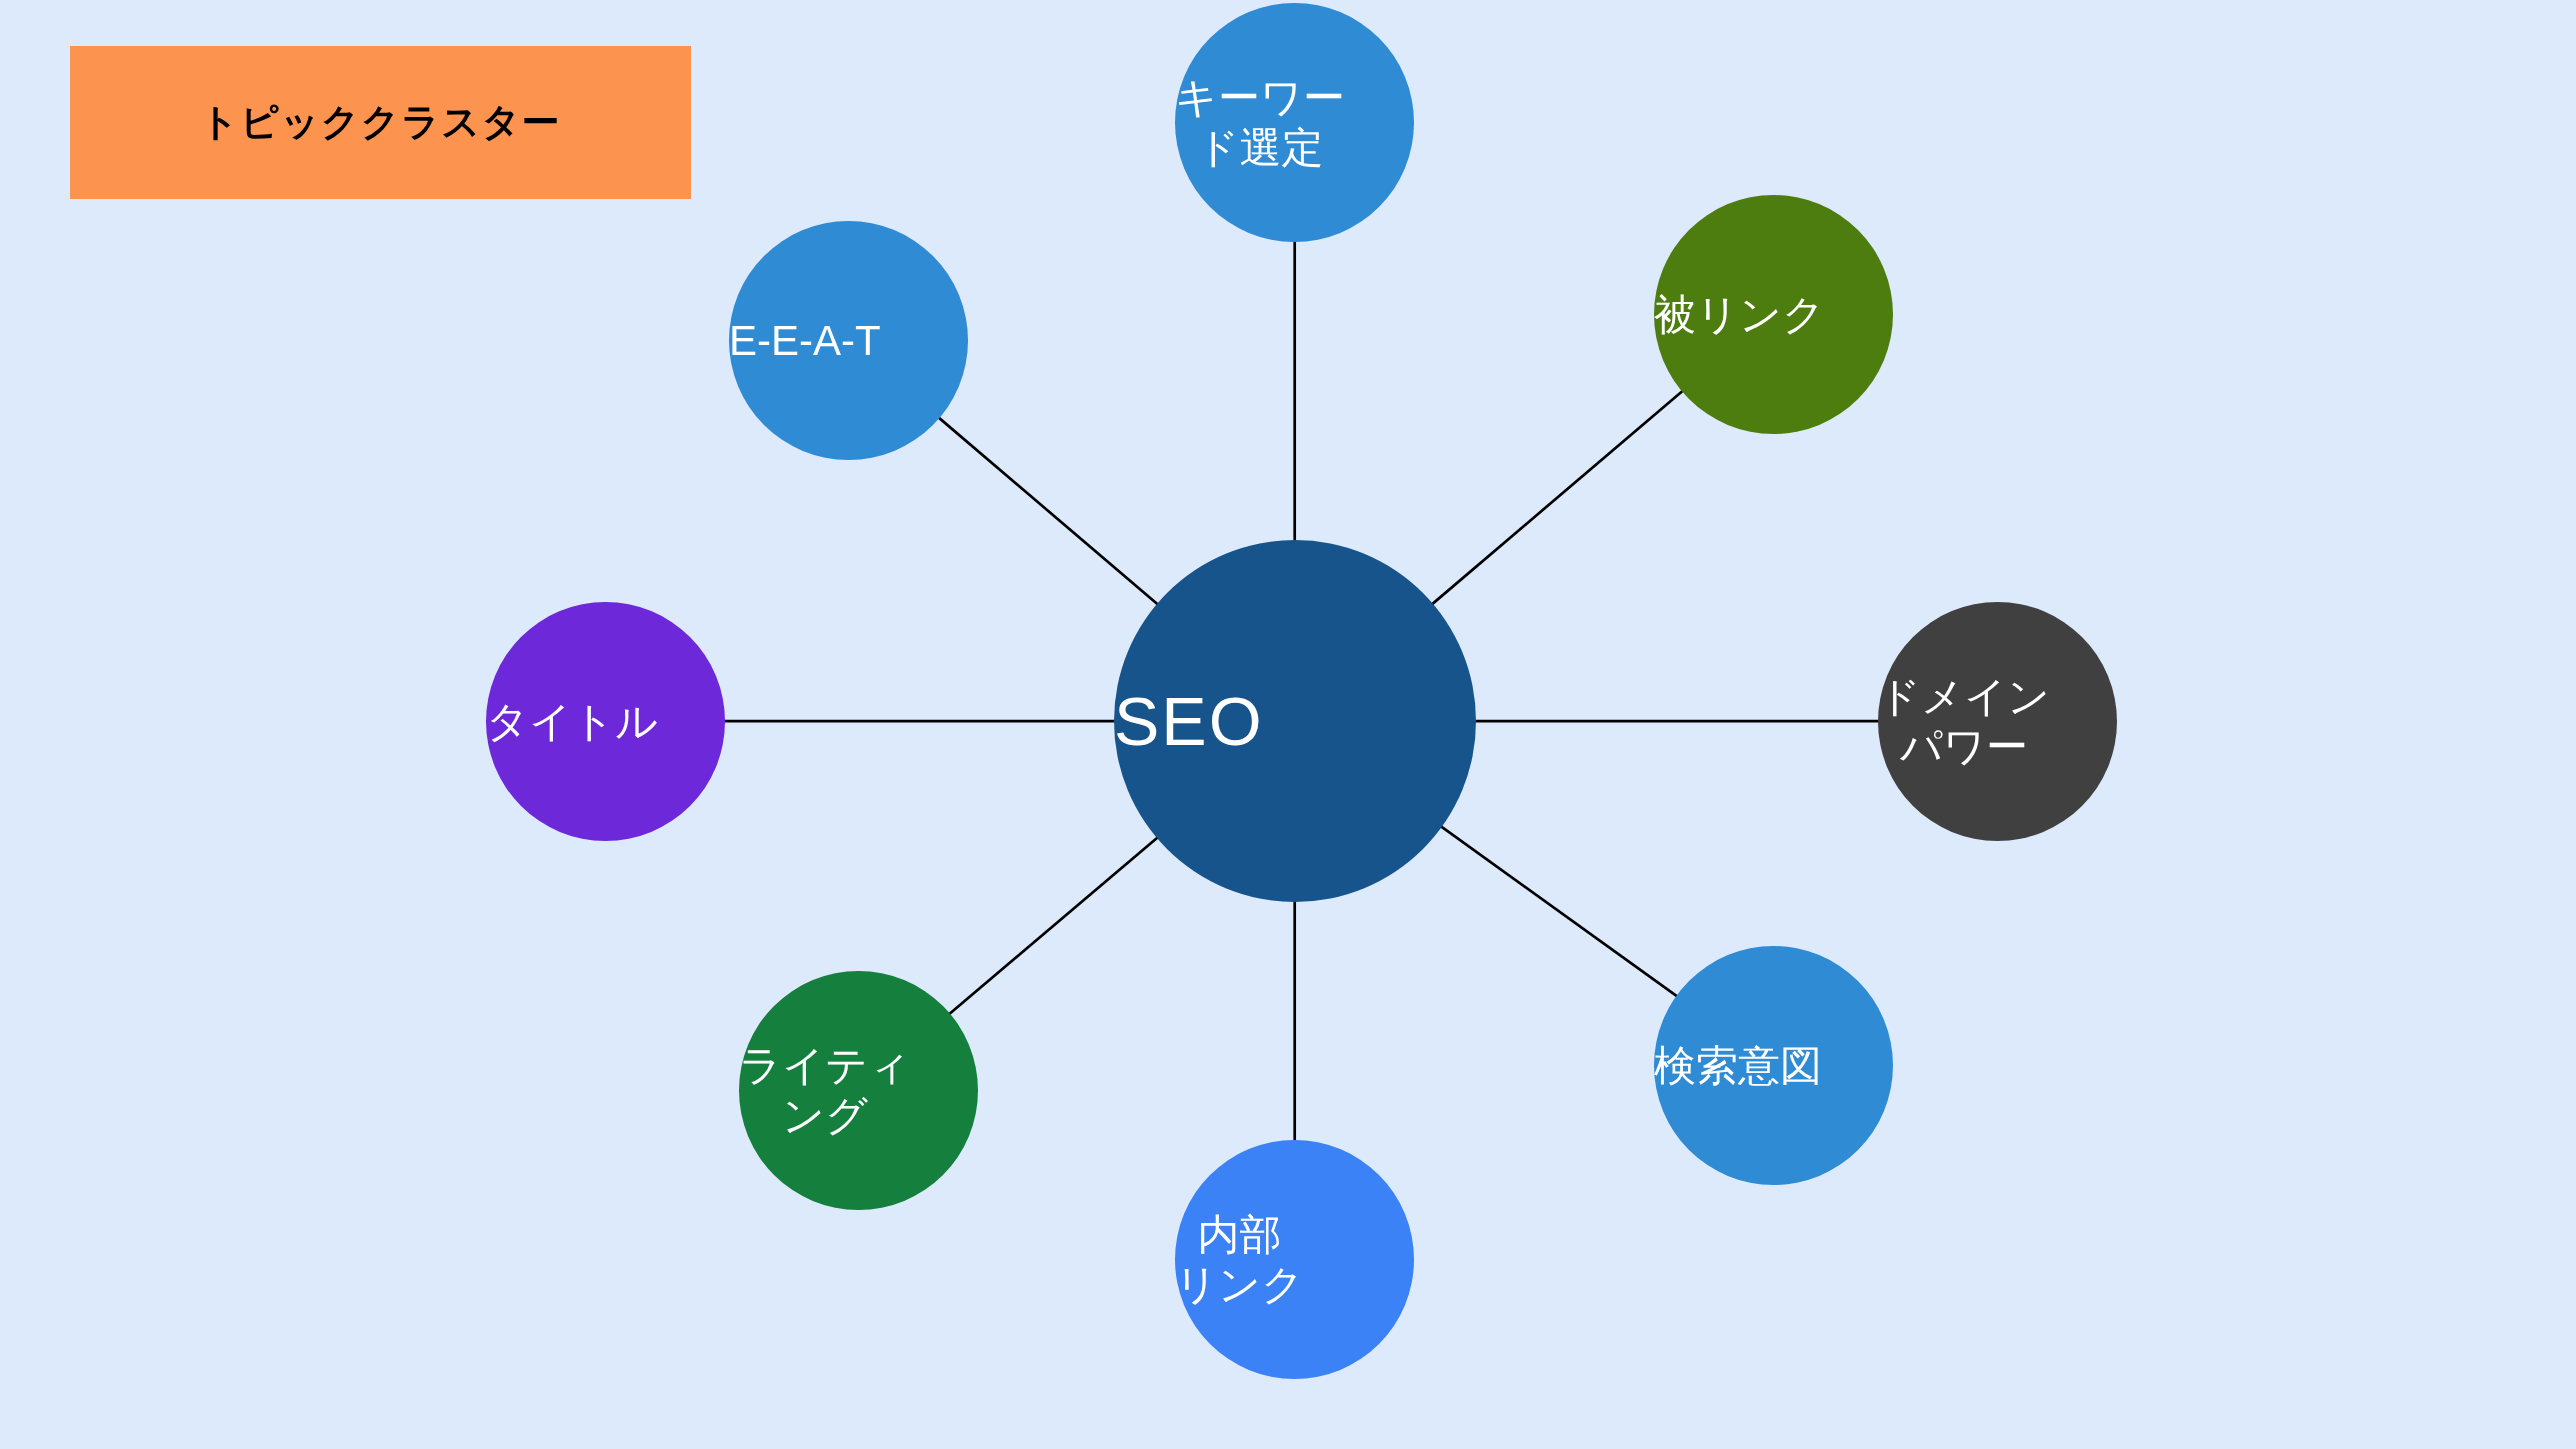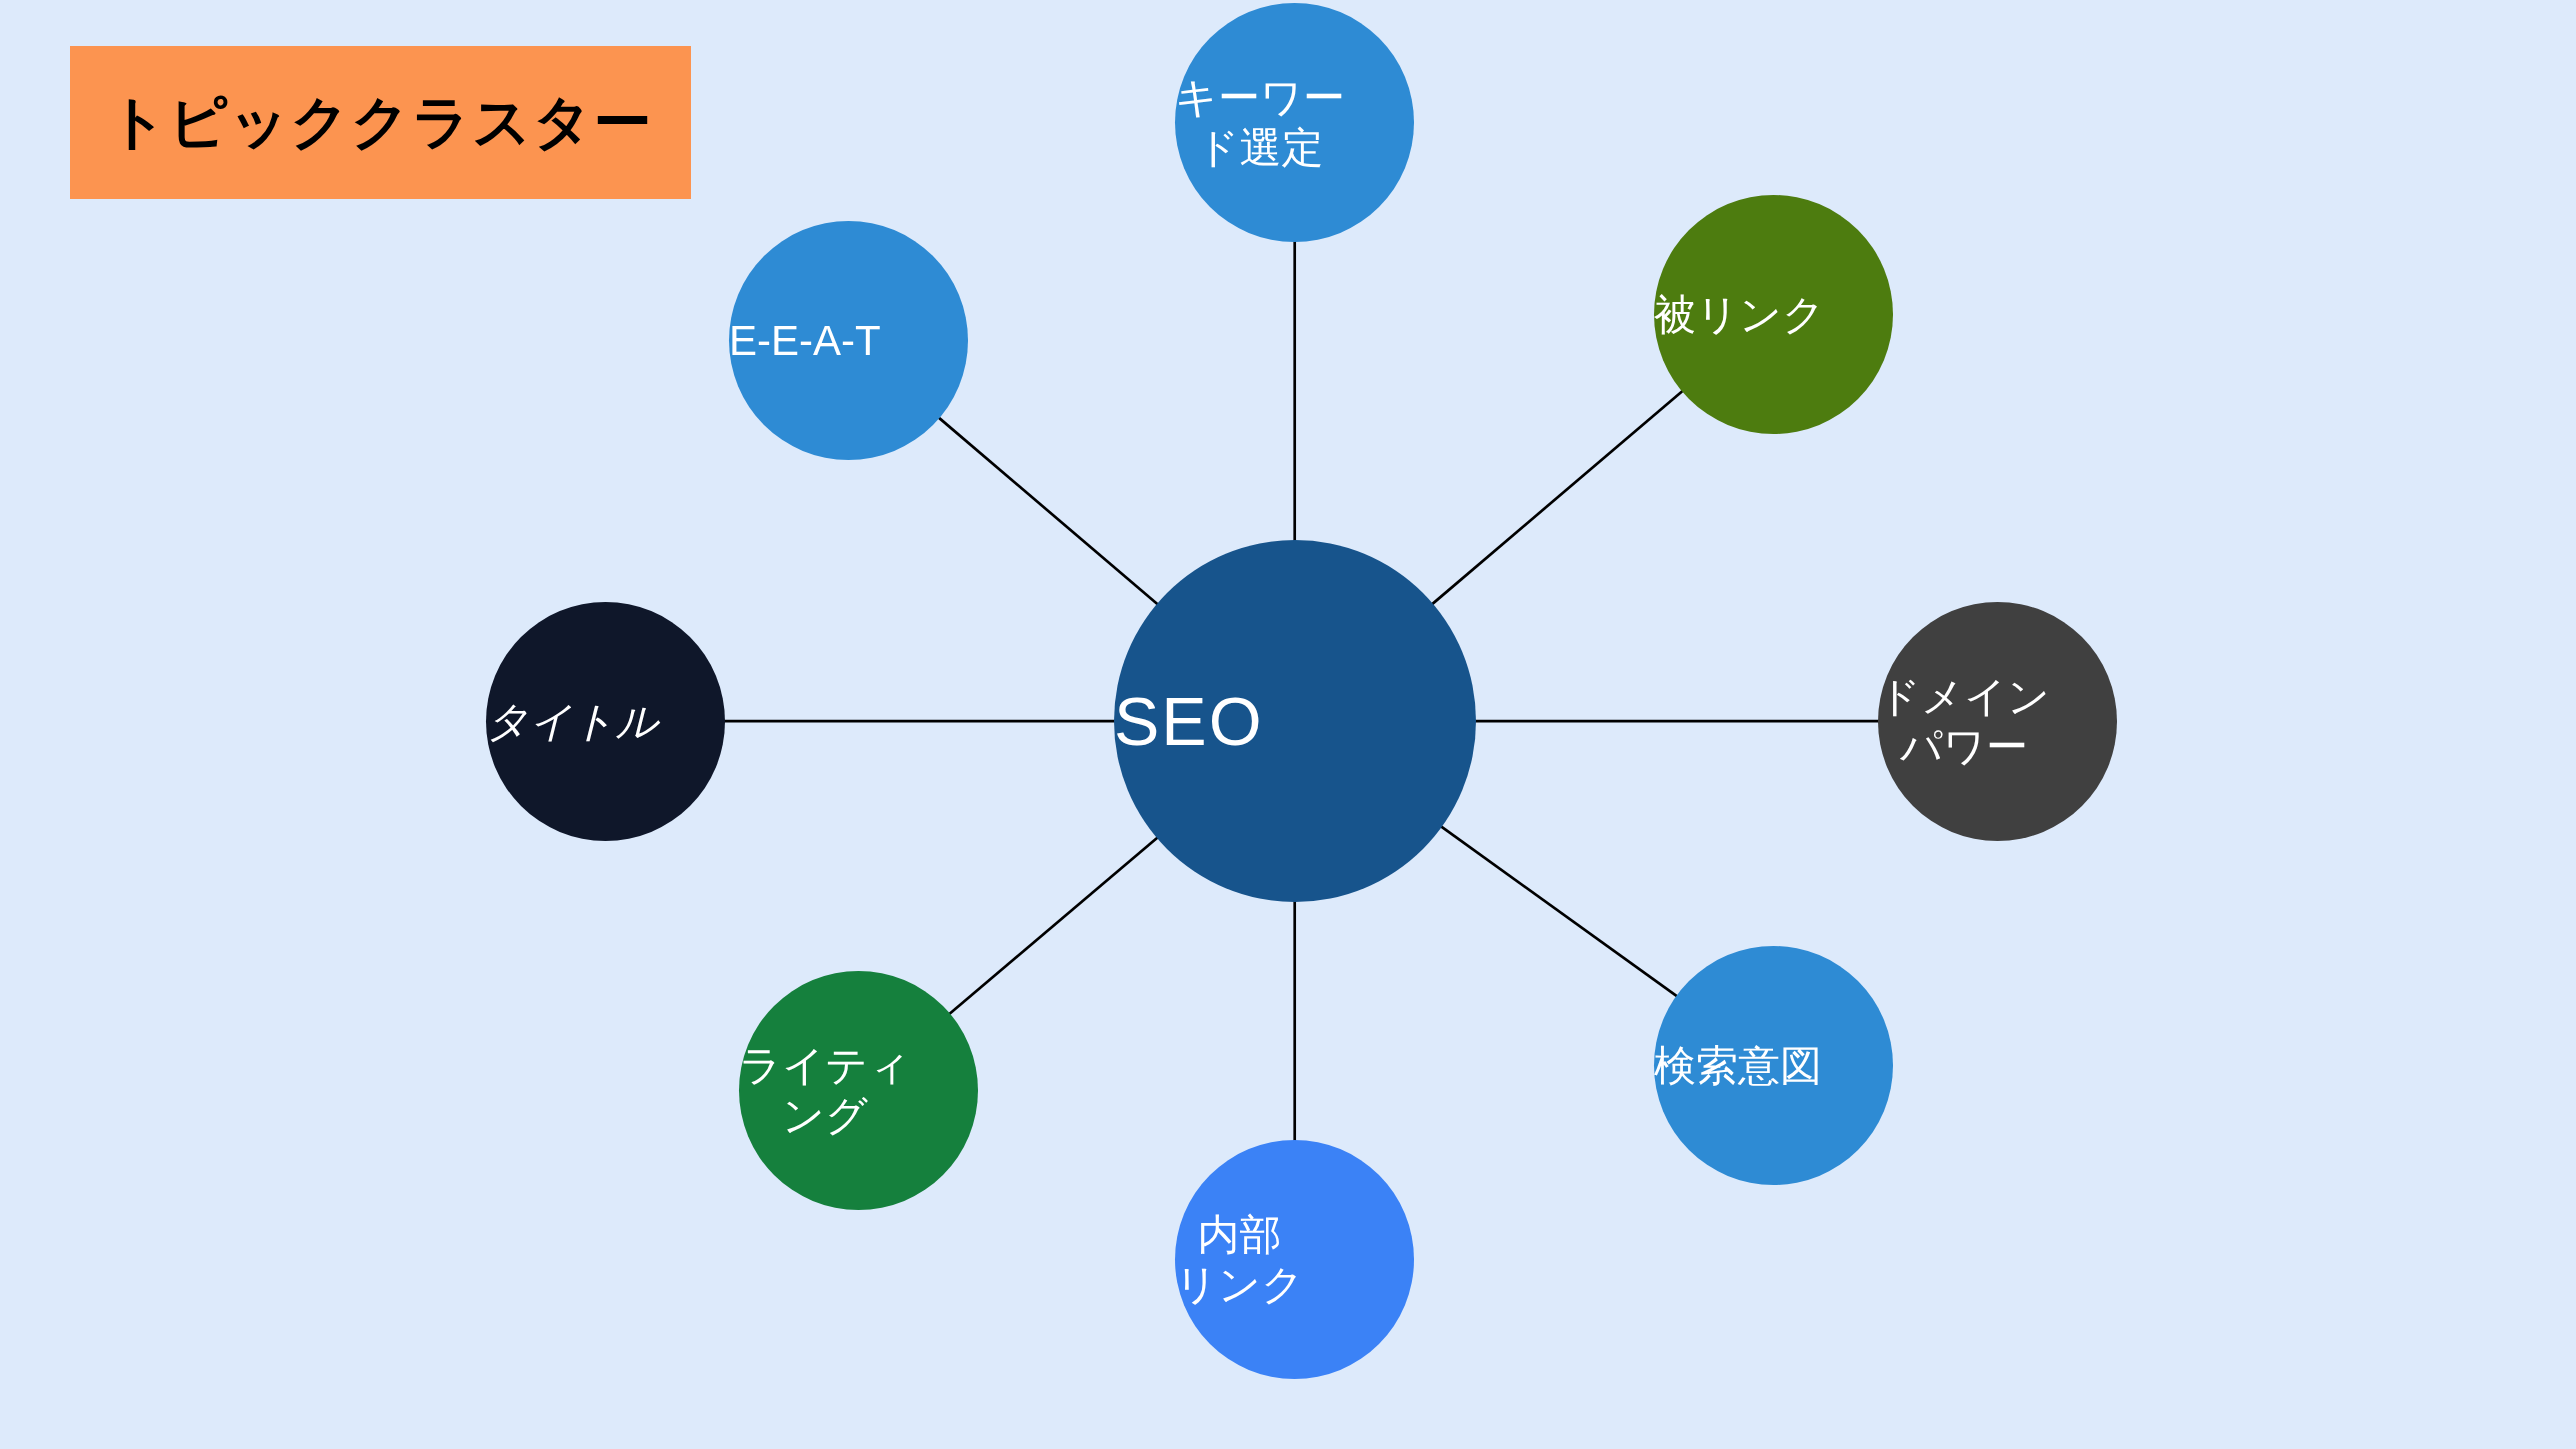--- a/index.html
+++ b/index.html
@@ -22,21 +22,21 @@
   .title-badge {
     position:absolute;
     left:70px; top:46px;
     width:621px; height:153px;
     background:#fc9450;
     display:flex;
     align-items:center;
     justify-content:center;
   }
   .title-badge-label {
-    font-size:58px;
+    font-size:38px;
     font-weight:bold;
     color:#000000;
     letter-spacing:1.3px;
     white-space:nowrap;
   }
   .node {
     position:absolute;
     border-radius:50%;
     display:flex;
     align-items:center;
@@ -98,21 +98,21 @@
         <span class="node-label">検索意図</span>
       </div>
       <div class="node node-spoke" style="left: 1175px; top: 1140px; width: 239px; height: 239px; background: #3b82f6;">
         <span class="node-label">内部
 リンク</span>
       </div>
       <div class="node node-spoke" style="left: 739px; top: 971px; width: 239px; height: 239px; background: #15803d;">
         <span class="node-label">ライティ
 ング</span>
       </div>
-      <div class="node node-spoke" style="left: 486px; top: 602px; width: 239px; height: 239px; background: #0f172a; font-style: italic;">
+      <div class="node node-spoke" style="left: 486px; top: 602px; width: 239px; height: 239px; background: #6d28d9;">
         <span class="node-label">タイトル</span>
       </div>
       <div class="node node-spoke" style="left: 729px; top: 221px; width: 239px; height: 239px; background: rgb(46, 139, 212);">
         <span class="node-label">E-E-A-T</span>
       </div>
       <div class="node node-hub" style="left: 1114px; top: 540px; width: 362px; height: 362px; background: rgb(23, 84, 140);">
         <span class="node-label">SEO</span>
       </div>
     </div>
 

